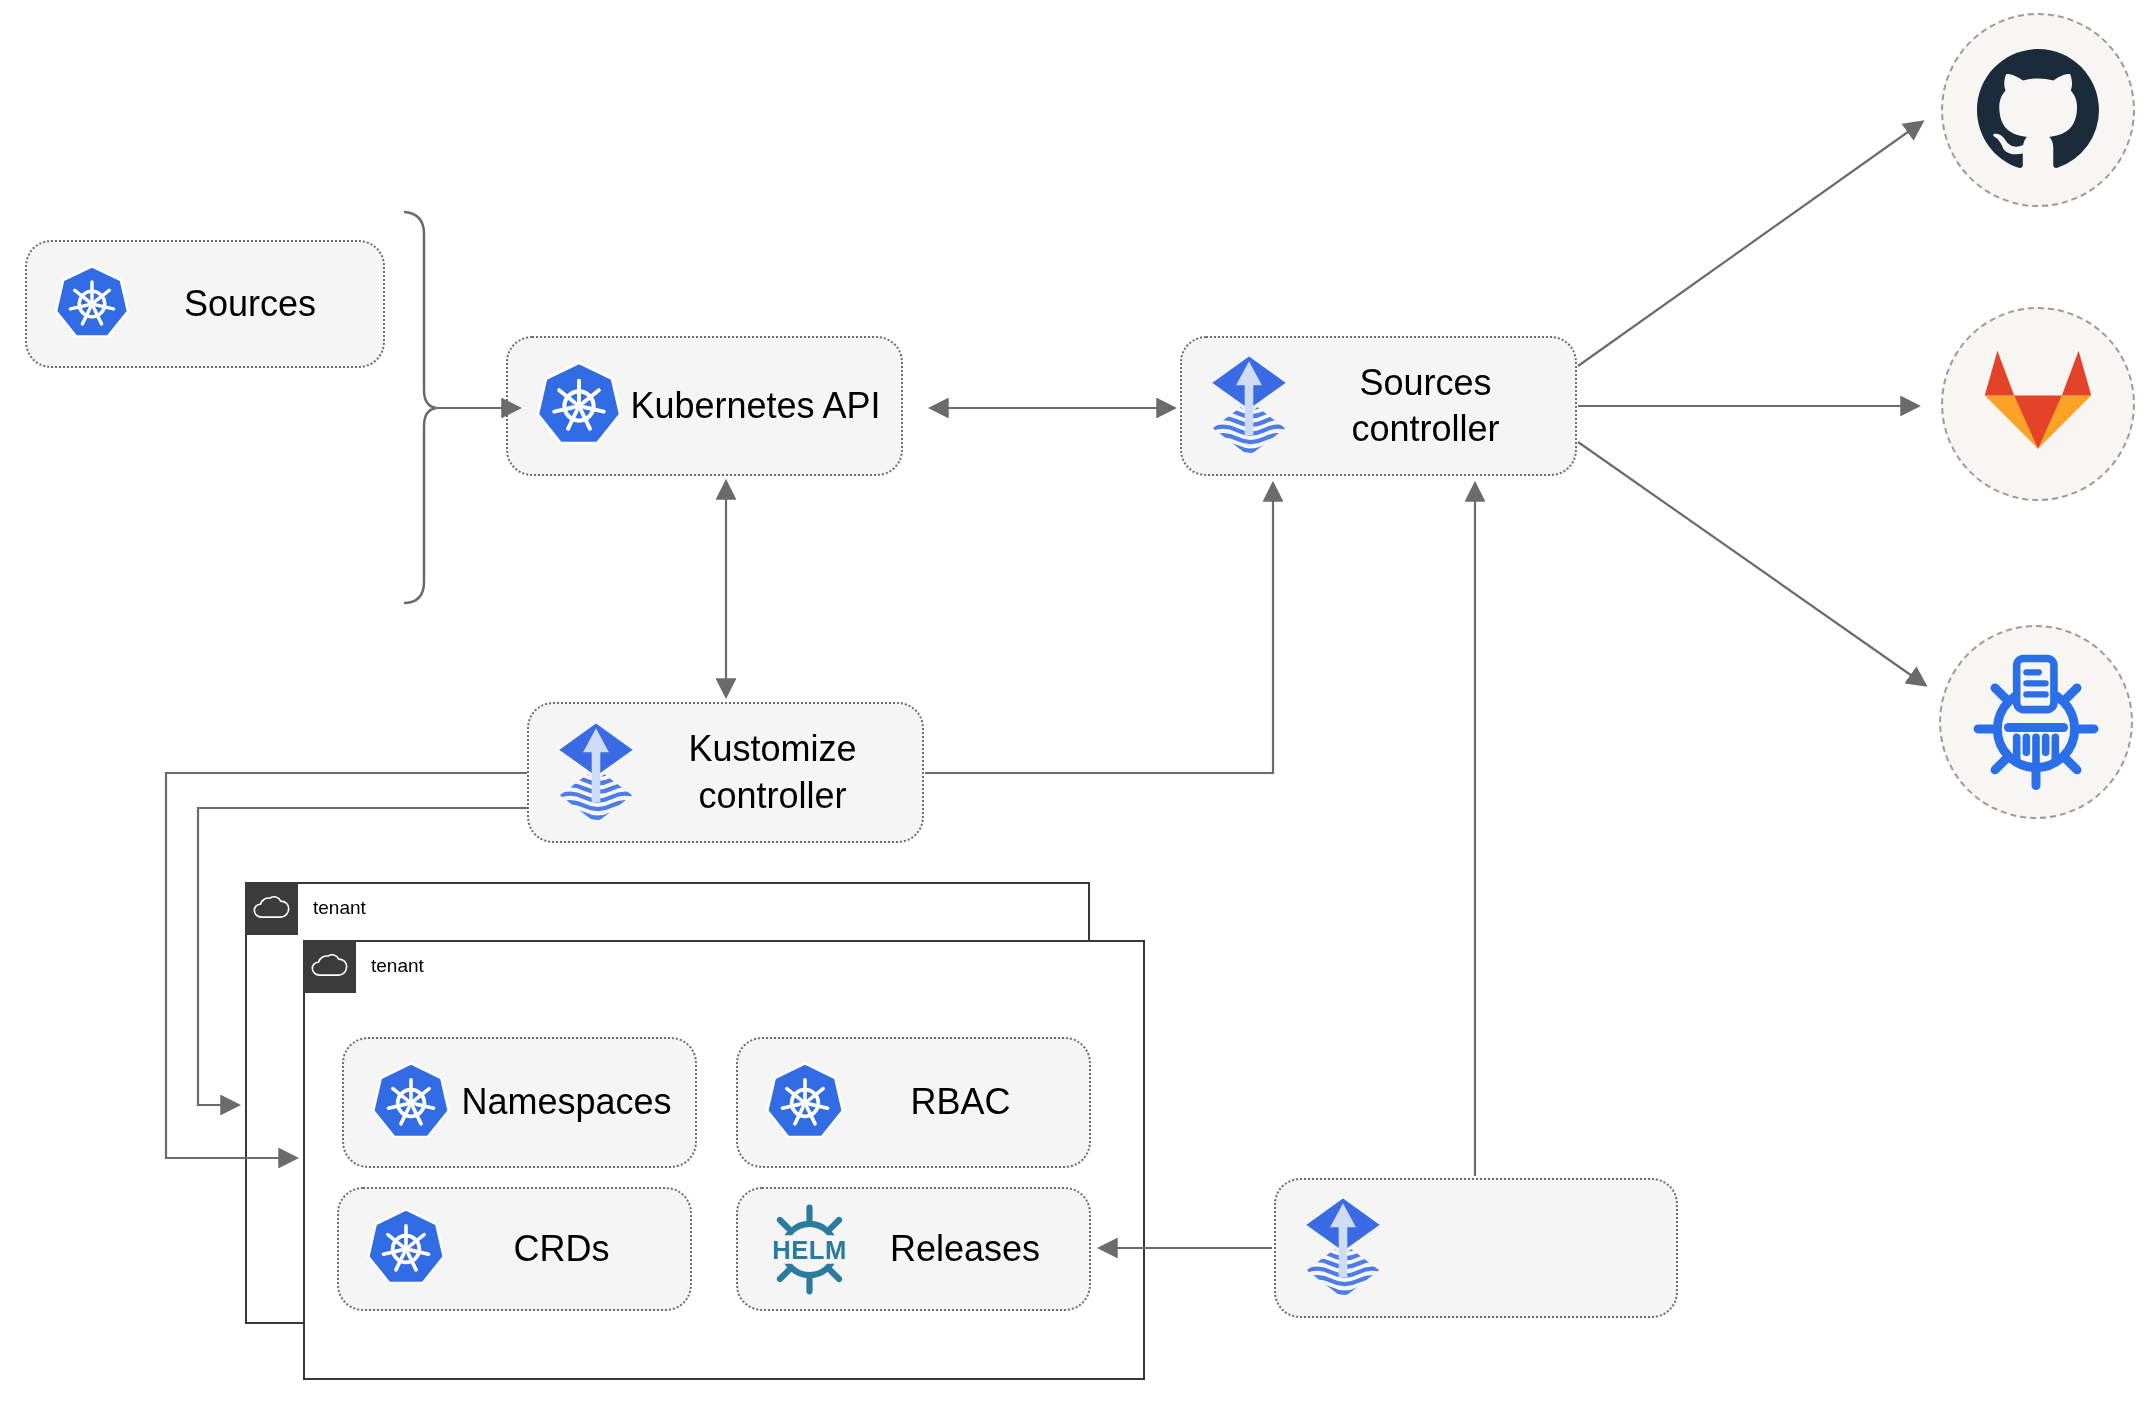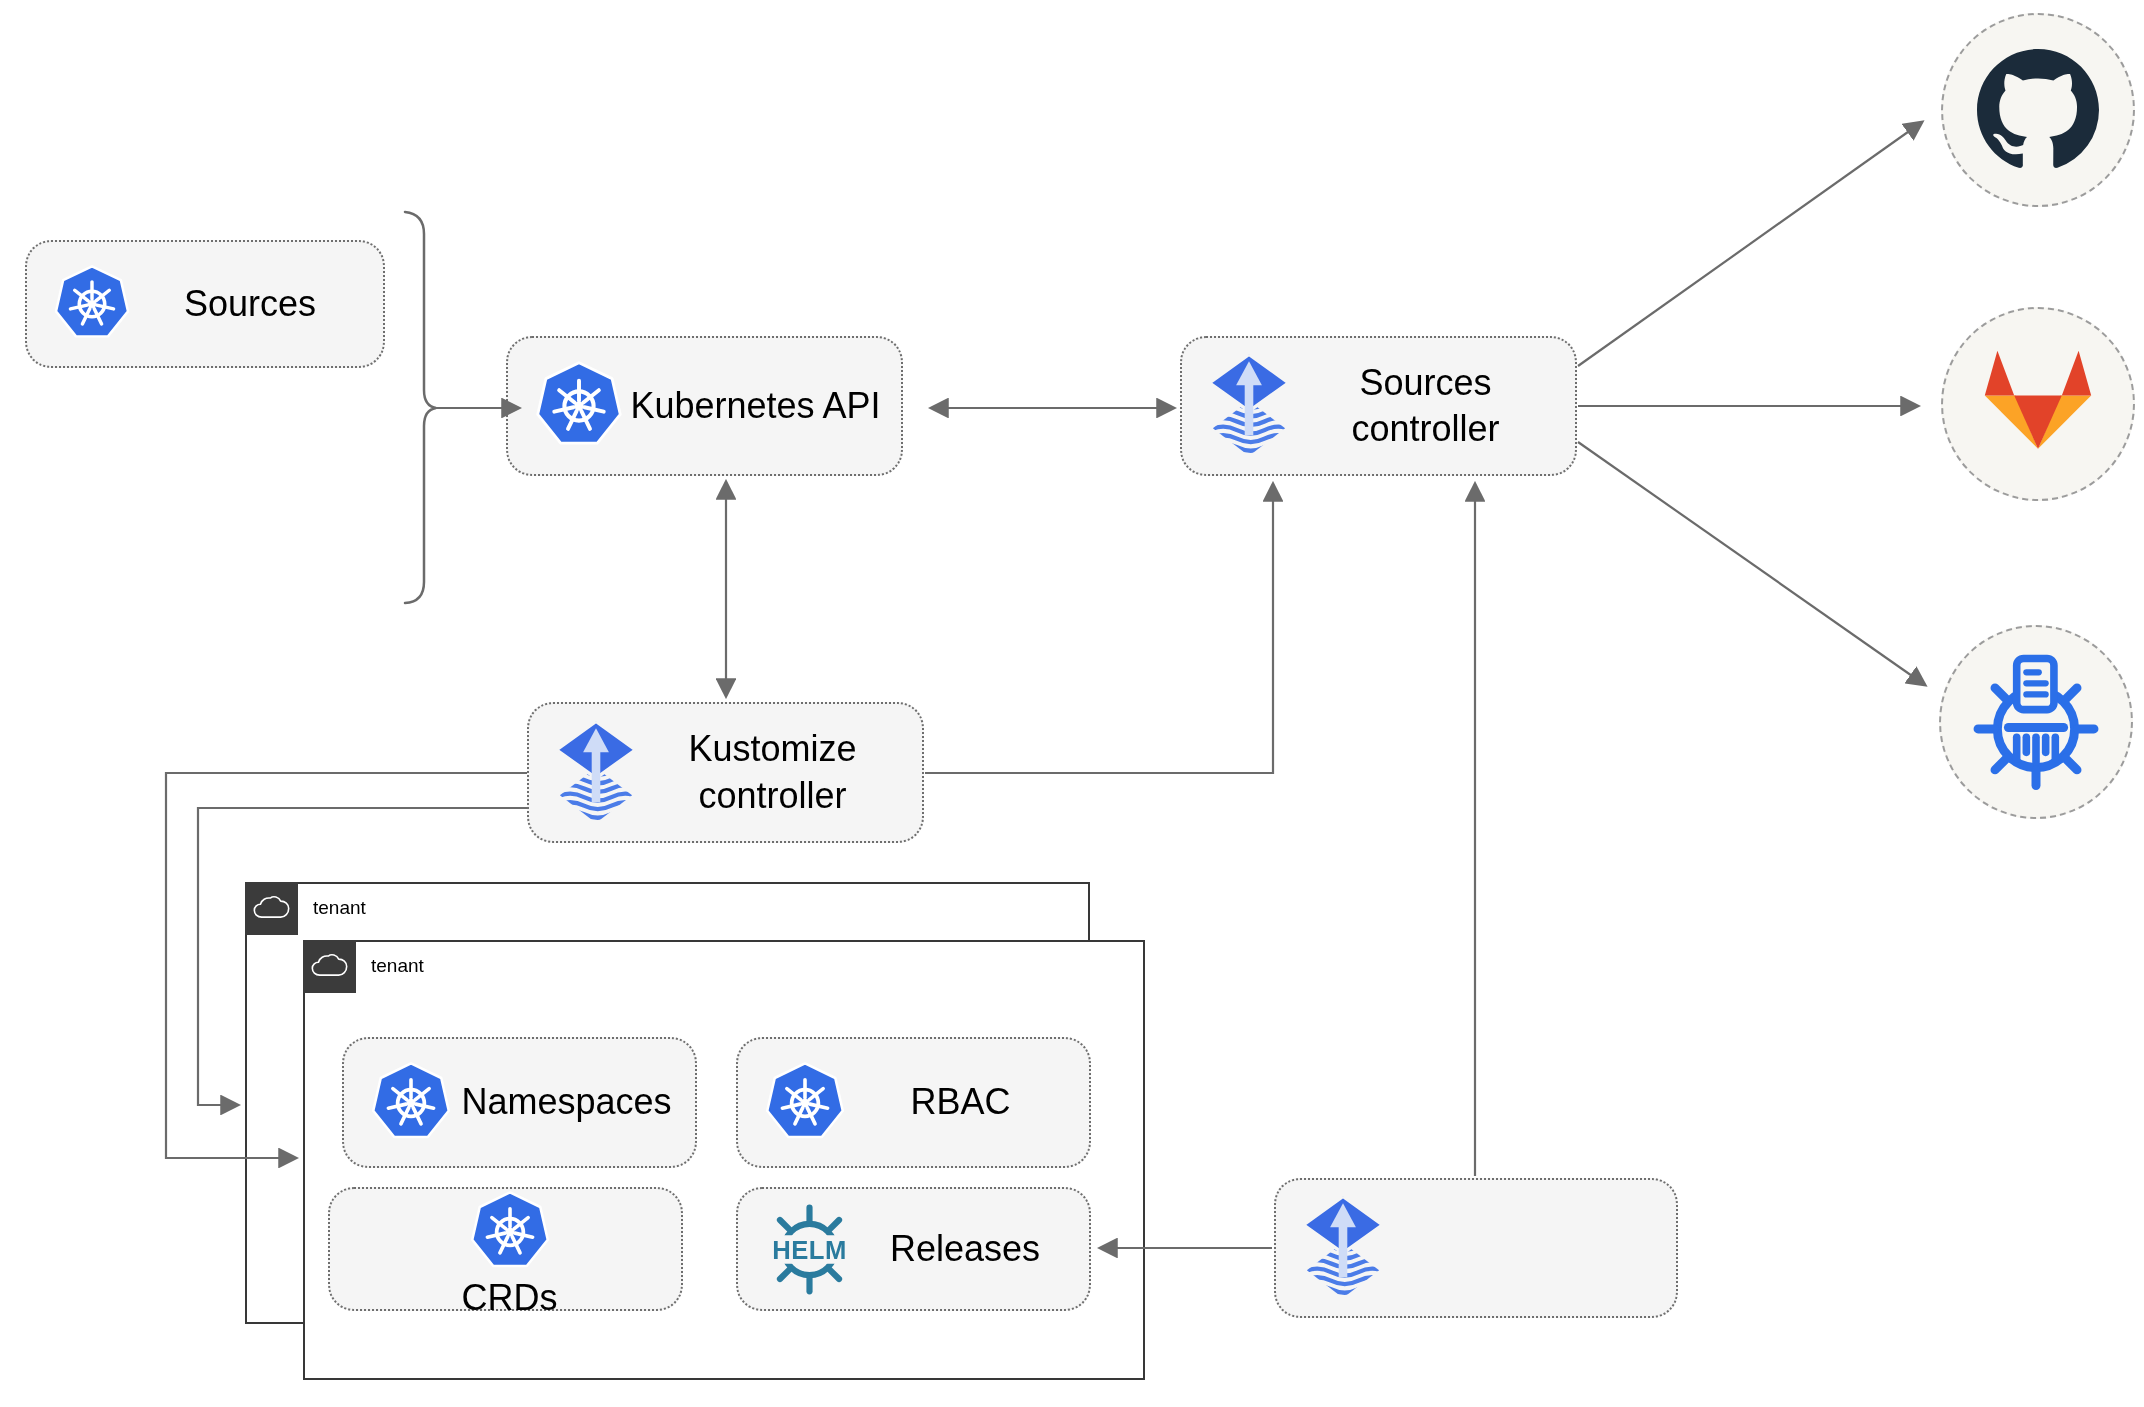--- a/index.html
+++ b/index.html
@@ -206,21 +206,21 @@
 
   <div class="dotted-node" style="left:736px;top:1037px;width:355px;height:131px;">
     <span class="icon" style="width:86px;height:86px;">
       <svg width="86" height="86">
           <use href="#sym-k8s"></use>
         </svg>
     </span>
     <span class="label">RBAC</span>
   </div>
 
-  <div class="dotted-node" style="left:328px;top:1187px;width:355px;height:124px;flex-direction:column;">
+  <div class="dotted-node" style="left:337px;top:1187px;width:355px;height:124px;">
     <span class="icon" style="width:86px;height:86px;">
       <svg width="86" height="86">
           <use href="#sym-k8s"></use>
         </svg>
     </span>
     <span class="label">CRDs</span>
   </div>
 
   <div class="dotted-node" style="left:736px;top:1187px;width:355px;height:124px;">
     <span class="icon" style="width:95px;height:95px;">

